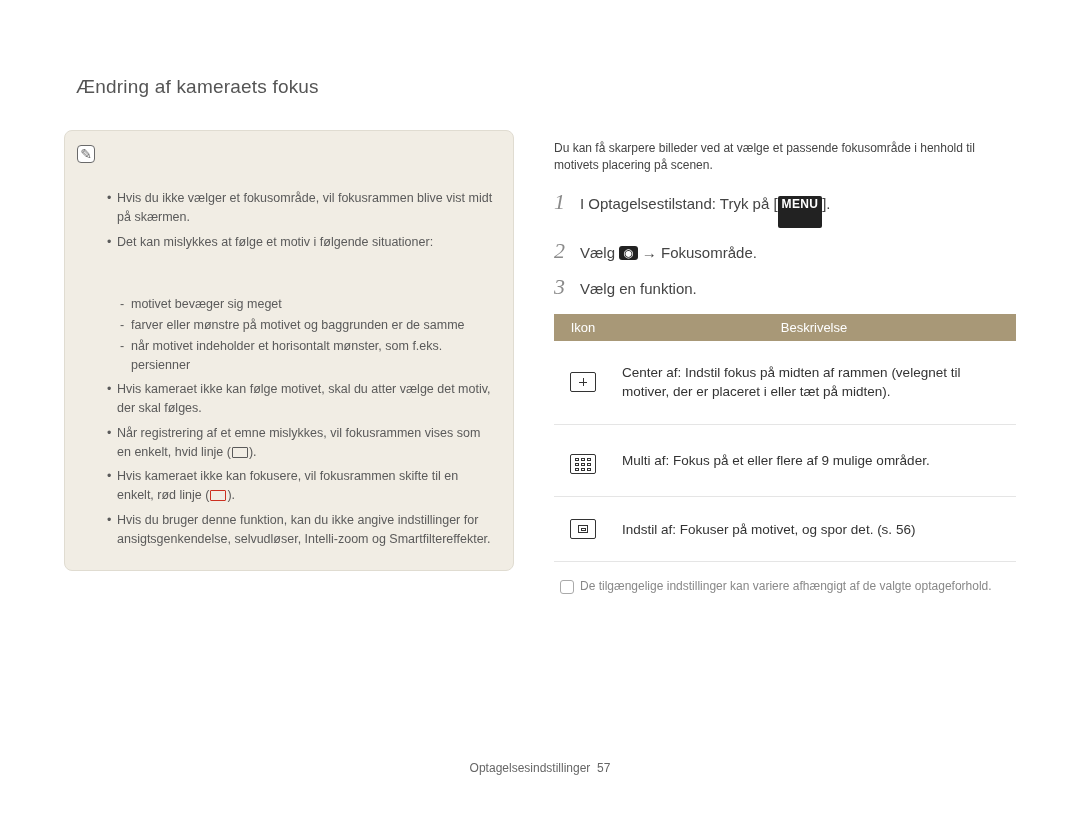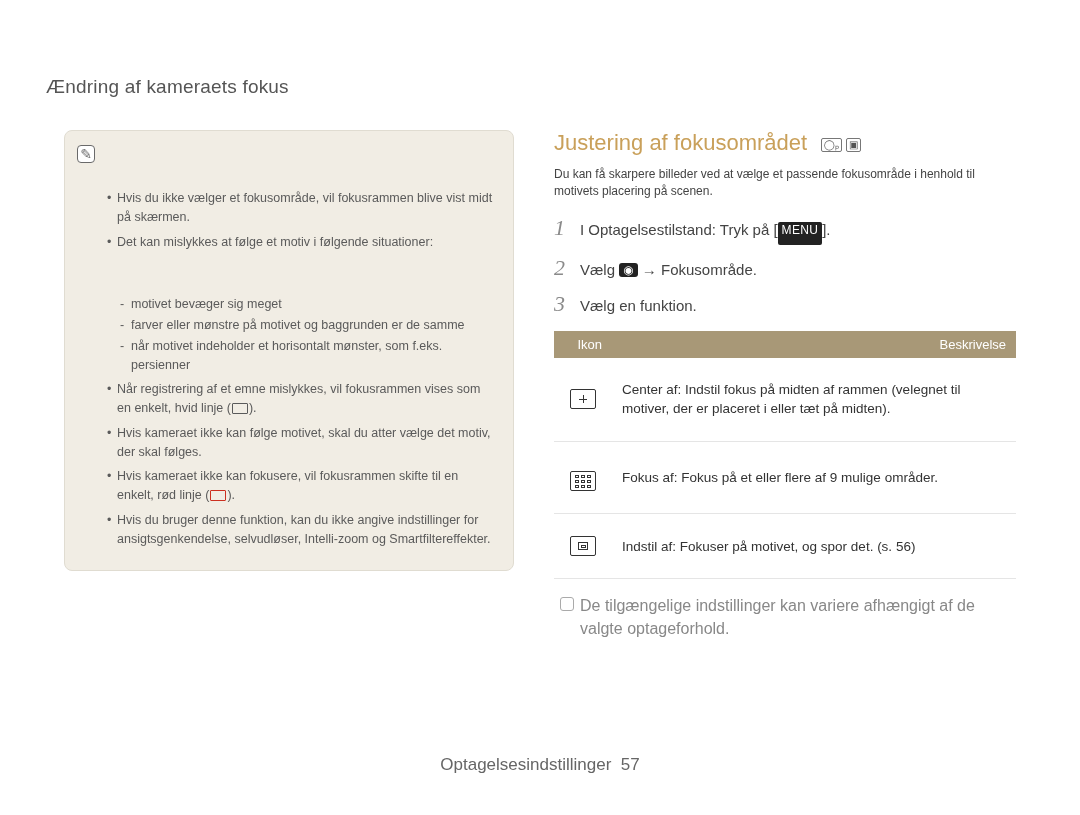--- a/index.html
+++ b/index.html
@@ -8,21 +8,21 @@
       height: 815px;
       background: #ffffff;
       font-family: Arial, Helvetica, sans-serif;
       font-size: 13px;
       color: #333;
       position: relative;
     }
     .header-title {
       position: absolute;
       top: 76px;
-      left: 46px;
+      left: 76px;
       font-size: 19px;
       font-weight: 300;
       color: #555;
       letter-spacing: 0.2px;
     }
     .content {
       position: absolute;
       top: 130px;
       left: 64px;
       right: 64px;
@@ -112,23 +112,23 @@
       font-style: italic;
       font-size: 22px;
       color: #8a8a8a;
       font-family: Georgia, serif;
       min-width: 18px;
     }
     .menu-badge {
       display: inline-block;
       background: #222;
       color: #fff;
-      font-weight: normal;
-      font-size: 12px;
-      padding: 1px 4px 8px;
+      font-weight: bold;
+      font-size: 12px;
+      padding: 1px 4px 17px;
       border-radius: 2px;
       vertical-align: 1px;
       letter-spacing: 0.3px;
     }
     .camera-icon {
       display: inline-block;
       background: #222;
       color: #fff;
       font-size: 12px;
       padding: 0 4px;
@@ -139,21 +139,21 @@
     .arrow { font-family: sans-serif; }
     .table {
       margin-top: 14px;
       width: 100%;
       border-collapse: collapse;
     }
     .table th {
       background: #a89877;
       color: #fff;
       font-weight: 400;
-      text-align: right;
+      text-align: center;
       padding: 6px 10px;
       font-size: 13px;
     }
     .table th:first-child { width: 58px; }
     .table td {
       padding: 22px 10px;
       border-bottom: 1px solid #e5e5e5;
       font-size: 13.5px;
       line-height: 1.45;
       vertical-align: middle;
@@ -185,40 +185,40 @@
     .af-track {
       width: 10px; height: 8px; border: 1.3px solid #333;
       position: relative;
     }
     .af-track::before {
       content: ""; position: absolute; inset: 1.5px;
       border: 1px solid #333;
     }
     .table-note {
       margin-top: 16px;
-      font-size: 16px;
+      font-size: 12px;
       color: #888;
       line-height: 1.4;
       padding-left: 26px;
       position: relative;
     }
     .table-note::before {
       content: "";
       position: absolute;
       left: 6px; top: 2px;
       width: 12px; height: 12px;
       border: 1px solid #aaa;
       border-radius: 3px;
     }
     .footer {
       position: absolute;
       bottom: 40px;
       left: 0; right: 0;
       text-align: center;
-      font-size: 17px;
+      font-size: 12px;
       color: #666;
     }
   </style>
 </head>
 <body>
 
 <div class="header-title">Ændring af kameraets fokus</div>
 
 <div class="content">
   <div class="left-col">
@@ -227,40 +227,33 @@
       <ul>
         <li>Hvis du ikke vælger et fokusområde, vil fokusrammen blive vist midt på skærmen.</li>
         <li>
           <span>Det kan mislykkes at følge et motiv i følgende situationer:</span>
           <ul class="sub-ul">
             <li>motivet bevæger sig meget</li>
             <li>farver eller mønstre på motivet og baggrunden er de samme</li>
             <li>når motivet indeholder et horisontalt mønster, som f.eks. persienner</li>
           </ul>
         </li>
+        <li>Hvis kameraet ikke kan følge motivet, skal du atter vælge det motiv, der skal følges.</li>
         <li>
           <span>Når registrering af et emne mislykkes, vil fokusrammen vises som en enkelt, hvid linje (</span><span class="inline-box"></span><span>).</span>
         </li>
-        <li>Hvis kameraet ikke kan følge motivet, skal du atter vælge det motiv, der skal følges.</li>
         <li>
           <span>Hvis kameraet ikke kan fokusere, vil fokusrammen skifte til en enkelt, rød linje (</span><span class="inline-box red"></span><span>).</span>
         </li>
         <li>Hvis du bruger denne funktion, kan du ikke angive indstillinger for ansigtsgenkendelse, selvudløser, Intelli-zoom og Smartfiltereffekter.</li>
       </ul>
     </div>
   </div>
 
   <div class="right-col">
-    <div>
-      <span class="section-title">Justering af fokusområdet</span>
-      <span class="mode-icons">
-        <span class="mode-icon">◯ₚ</span>
-        <span class="mode-icon">▣</span>
-      </span>
-    </div>
     <div class="intro-text">Du kan få skarpere billeder ved at vælge et passende fokusområde i henhold til motivets placering på scenen.</div>
 
     <div class="steps">
       <div class="step">
         <span class="step-num">1</span>
         <span>
           <span>I Optagelsestilstand: Tryk på [</span><span class="menu-badge">MENU</span><span>].</span>
         </span>
       </div>
       <div class="step">
@@ -296,21 +289,21 @@
                   <span></span>
                   <span></span>
                   <span></span>
                   <span></span>
                   <span></span>
                   <span></span>
                   <span></span>
                   <span></span>
                 </span>
               </span></td>
-          <td><span class="bold">Fokus af</span><span>: Fokus på et eller flere af 9 mulige områder.</span></td>
+          <td><span class="bold">Multi af</span><span>: Fokus på et eller flere af 9 mulige områder.</span></td>
         </tr>
         <tr>
           <td><span class="af-icon">
                 <span class="af-track"></span>
               </span></td>
           <td><span class="bold">Indstil af</span><span>: Fokuser på motivet, og spor det. (s. 56)</span></td>
         </tr>
       </tbody>
     </table>
 

